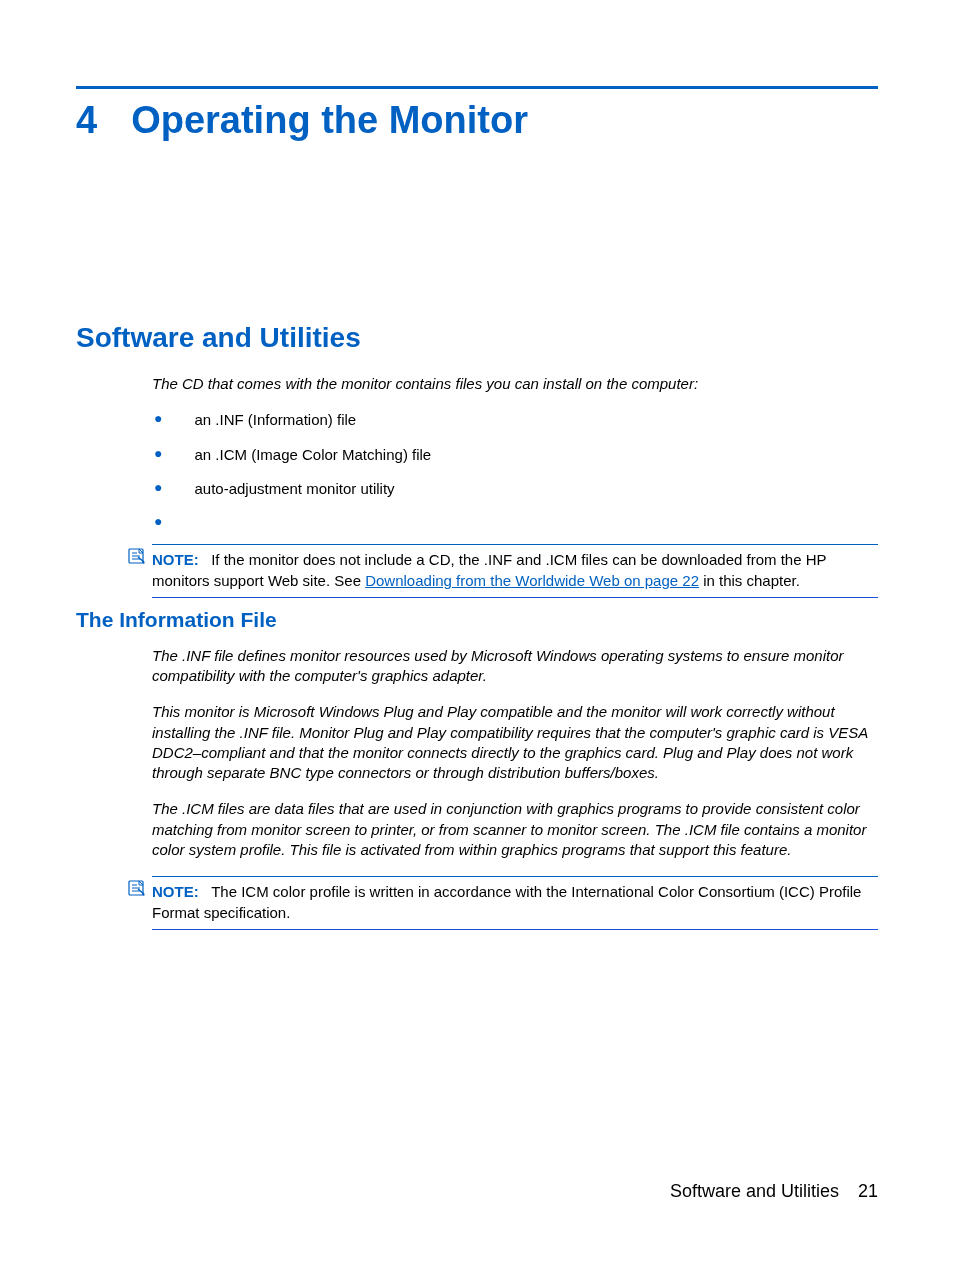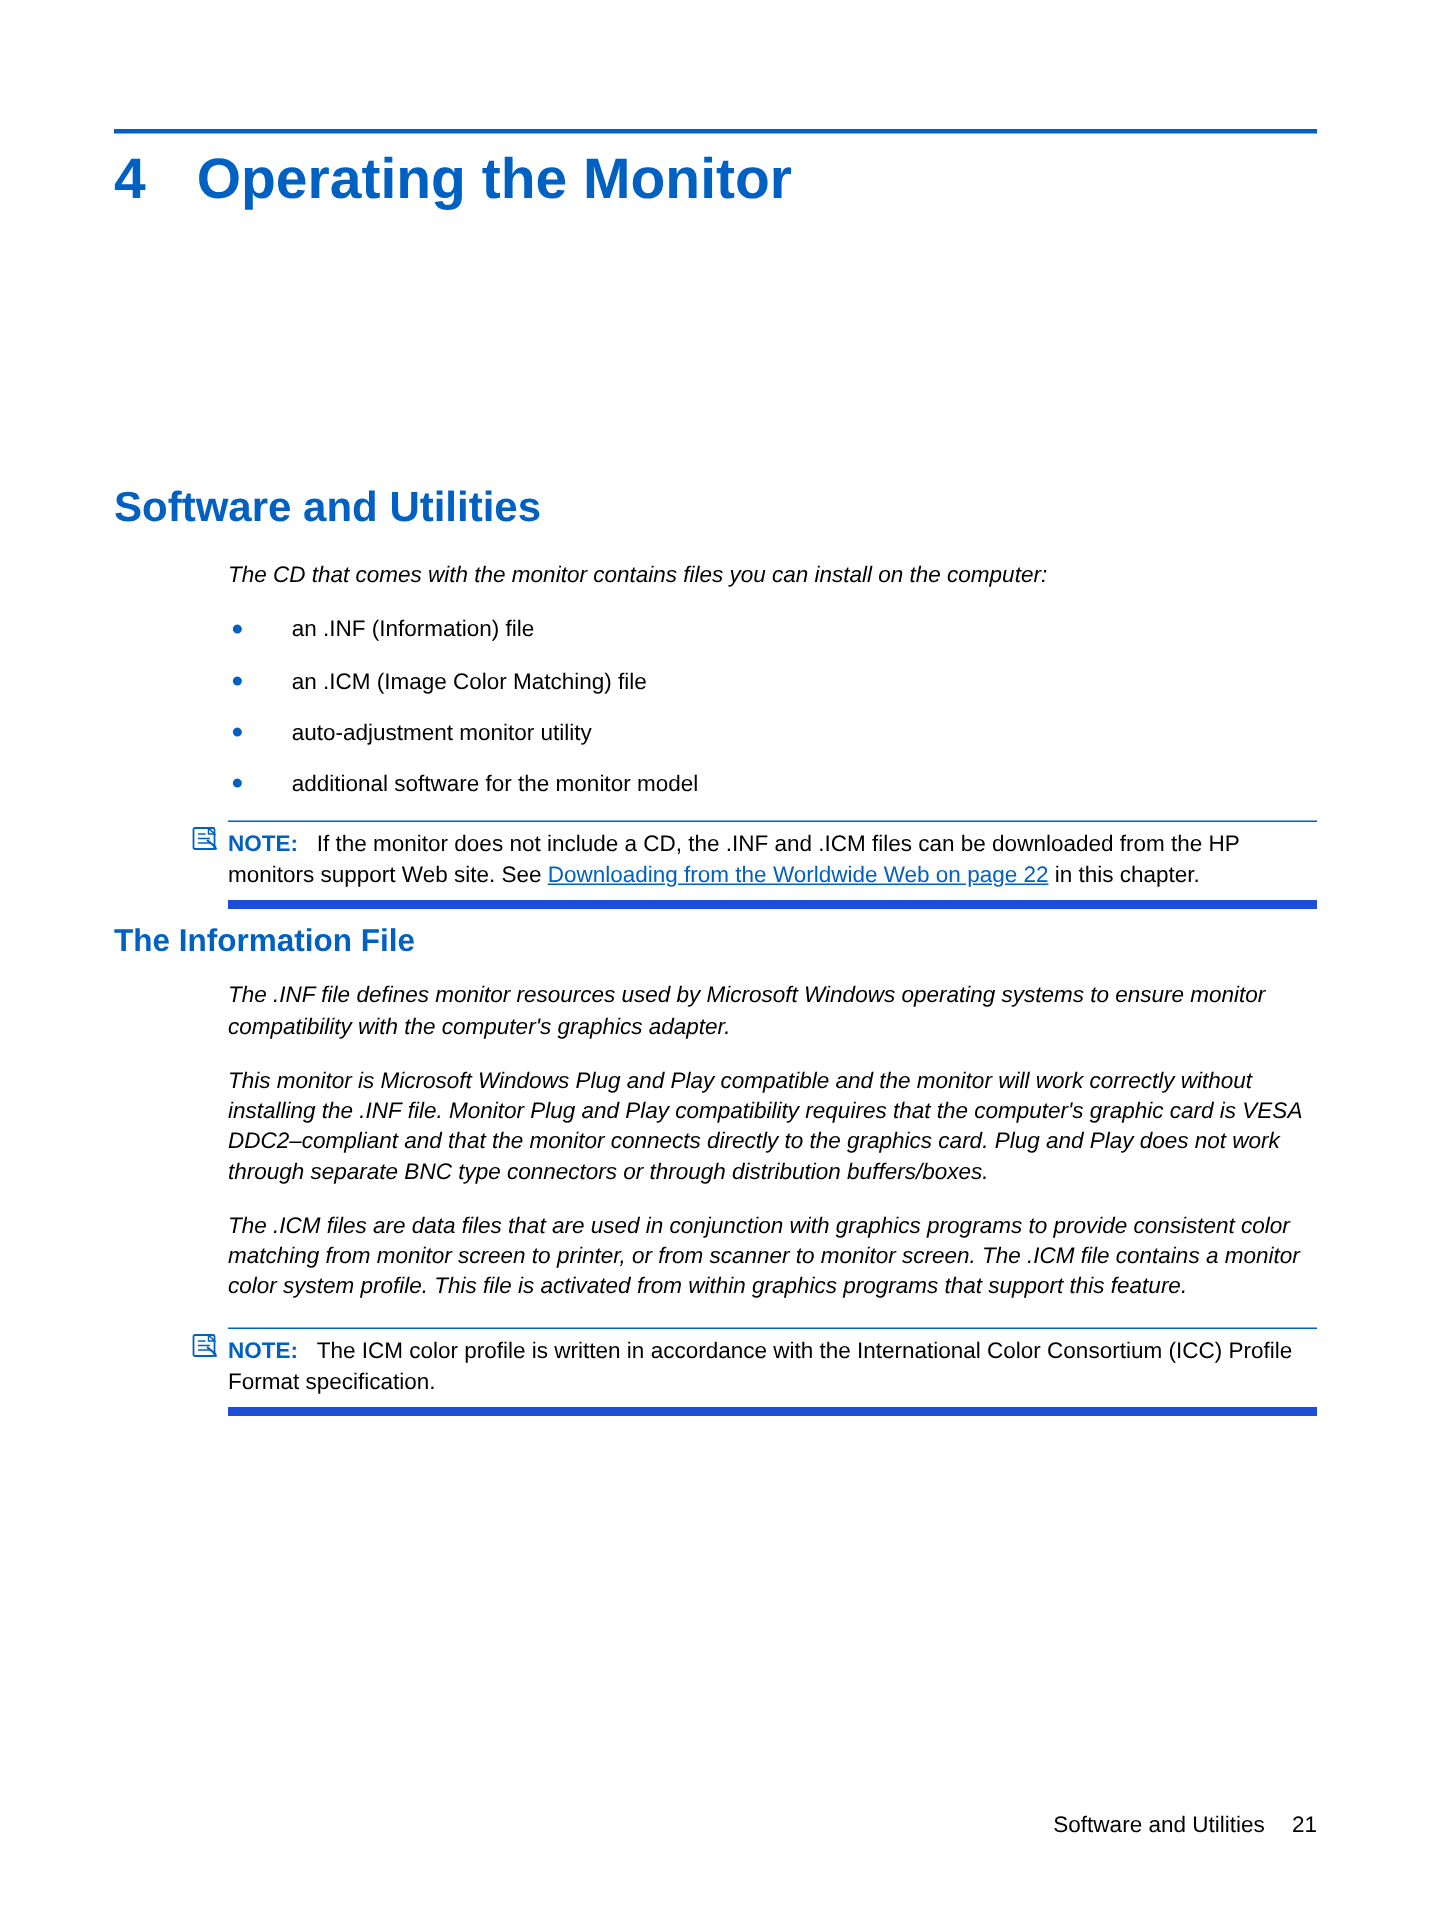--- a/index.html
+++ b/index.html
@@ -69,21 +69,21 @@
   }
   .bullet-dot {
     color: #0061c2;
     font-size: 14px;
     margin-right: 32px;
     margin-left: 2px;
     line-height: 1.2;
   }
   .note-box {
     border-top: 1px solid #0061c2;
-    border-bottom: 6px solid #1d4ed8;
+    border-bottom: 1px solid #1d4ed8;
     margin-left: 76px;
     padding: 4px 0 6px 0;
     font-size: 15px;
     line-height: 1.4;
     position: relative;
     margin-bottom: 10px;
   }
   .note-icon {
     position: absolute;
     left: -24px;
@@ -95,23 +95,23 @@
   .note-label {
     font-weight: bold;
     color: #0061c2;
   }
   .link {
     color: #0061c2;
     text-decoration: underline;
   }
   .footer {
     position: absolute;
-    bottom: 45px;
+    bottom: 68px;
     right: 76px;
-    font-size: 15px;
+    font-size: 18px;
   }
   .footer-page {
     margin-left: 14px;
   }
 </style>
 </head>
 <body>
 
 <div class="page">
   <div class="top-rule"></div>
@@ -133,21 +133,20 @@
     <div class="bullet-item">
       <span class="bullet-dot">●</span>
       <span>an .ICM (Image Color Matching) file</span>
     </div>
     <div class="bullet-item">
       <span class="bullet-dot">●</span>
       <span>auto-adjustment monitor utility</span>
     </div>
     <div class="bullet-item">
       <span class="bullet-dot">●</span>
-      <span>additional software for the monitor model</span>
     </div>
   </div>
 
   <div class="note-box">
     <svg class="note-icon" viewBox="0 0 18 16">
       <rect x="1" y="1" width="14" height="14" rx="1" fill="none" stroke="#0061c2" stroke-width="1.2"></rect>
       <path d="M11 1 L15 5 L11 5 Z" fill="#fff" stroke="#0061c2" stroke-width="1"></path>
       <line x1="4" y1="5" x2="9" y2="5" stroke="#0061c2" stroke-width="1"></line>
       <line x1="4" y1="8" x2="12" y2="8" stroke="#0061c2" stroke-width="1"></line>
       <line x1="4" y1="11" x2="12" y2="11" stroke="#0061c2" stroke-width="1"></line>

